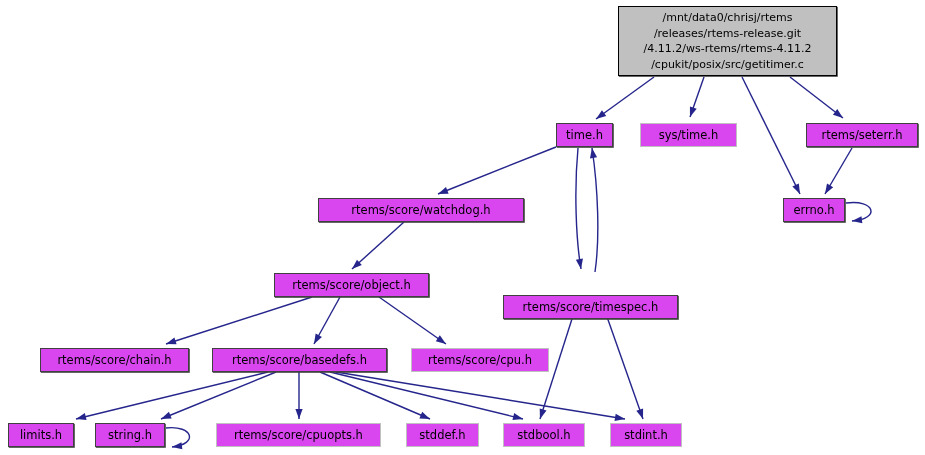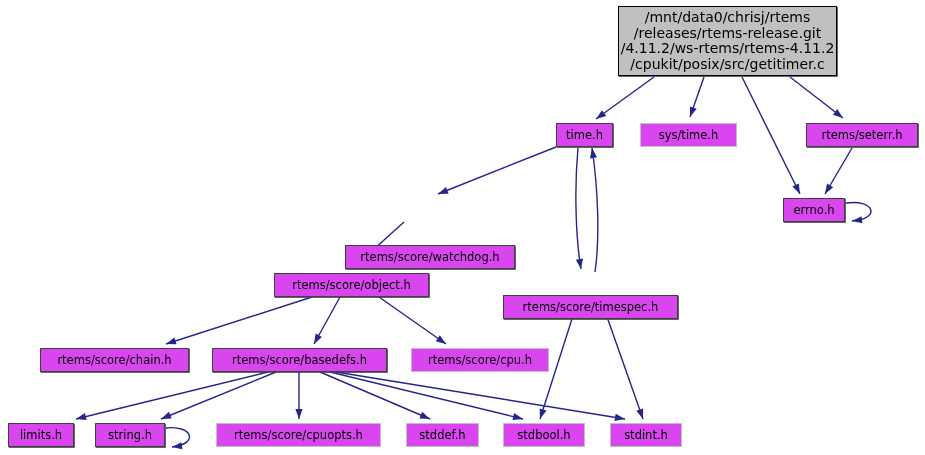--- a/index.html
+++ b/index.html
@@ -41,21 +41,21 @@
     z-index: 2;
   }
   .node.expandable {
     border: 1px solid #404040;
     box-shadow: 0.8px 0.8px 0 0 #404040;
   }
   .node.root {
     background: #c0c0c0;
     border: 1px solid #000000;
     box-shadow: 0.8px 0.8px 0 0 #404040;
-    font-size: 14px;
+    font-size: 11px;
     line-height: 15.5px;
     padding: 2px 4px;
     align-items: center;
   }
   .node-label {
     display: block;
   }
 </style>
 </head>
 <body>
@@ -111,21 +111,21 @@
 
   <div id="node-layer">
       <div class="node root" style="left: 618px; top: 6px; width: 219px; height: 70px;"><span class="node-label">/mnt/data0/chrisj/rtems
 /releases/rtems-release.git
 /4.11.2/ws-rtems/rtems-4.11.2
 /cpukit/posix/src/getitimer.c</span></div>
       <div class="node expandable" style="left: 556px; top: 123px; width: 57px; height: 24px;"><span class="node-label">time.h</span></div>
       <div class="node plain" style="left: 640px; top: 123px; width: 97px; height: 24px;"><span class="node-label">sys/time.h</span></div>
       <div class="node expandable" style="left: 806px; top: 123px; width: 112px; height: 24px;"><span class="node-label">rtems/seterr.h</span></div>
       <div class="node expandable" style="left: 783px; top: 198px; width: 62px; height: 24px;"><span class="node-label">errno.h</span></div>
-      <div class="node expandable" style="left: 345px; top: 198px; width: 170px; height: 24px; margin-top: 47px;"><span class="node-label">rtems/score/watchdog.h</span></div>
+      <div class="node expandable" style="left: 318px; top: 198px; width: 206px; height: 24px;"><span class="node-label">rtems/score/watchdog.h</span></div>
       <div class="node expandable" style="left: 274px; top: 273px; width: 155px; height: 24px;"><span class="node-label">rtems/score/object.h</span></div>
       <div class="node expandable" style="left: 503px; top: 273px; width: 175px; height: 24px; margin-top: 22px;"><span class="node-label">rtems/score/timespec.h</span></div>
       <div class="node expandable" style="left: 40px; top: 348px; width: 149px; height: 24px;"><span class="node-label">rtems/score/chain.h</span></div>
       <div class="node expandable" style="left: 212px; top: 348px; width: 175px; height: 24px;"><span class="node-label">rtems/score/basedefs.h</span></div>
       <div class="node plain" style="left: 411px; top: 348px; width: 138px; height: 24px;"><span class="node-label">rtems/score/cpu.h</span></div>
       <div class="node expandable" style="left: 8px; top: 423px; width: 66px; height: 24px;"><span class="node-label">limits.h</span></div>
       <div class="node expandable" style="left: 95px; top: 423px; width: 70px; height: 24px;"><span class="node-label">string.h</span></div>
       <div class="node plain" style="left: 216px; top: 423px; width: 165px; height: 24px;"><span class="node-label">rtems/score/cpuopts.h</span></div>
       <div class="node plain" style="left: 406px; top: 423px; width: 73px; height: 24px;"><span class="node-label">stddef.h</span></div>
       <div class="node plain" style="left: 503px; top: 423px; width: 82px; height: 24px;"><span class="node-label">stdbool.h</span></div>

